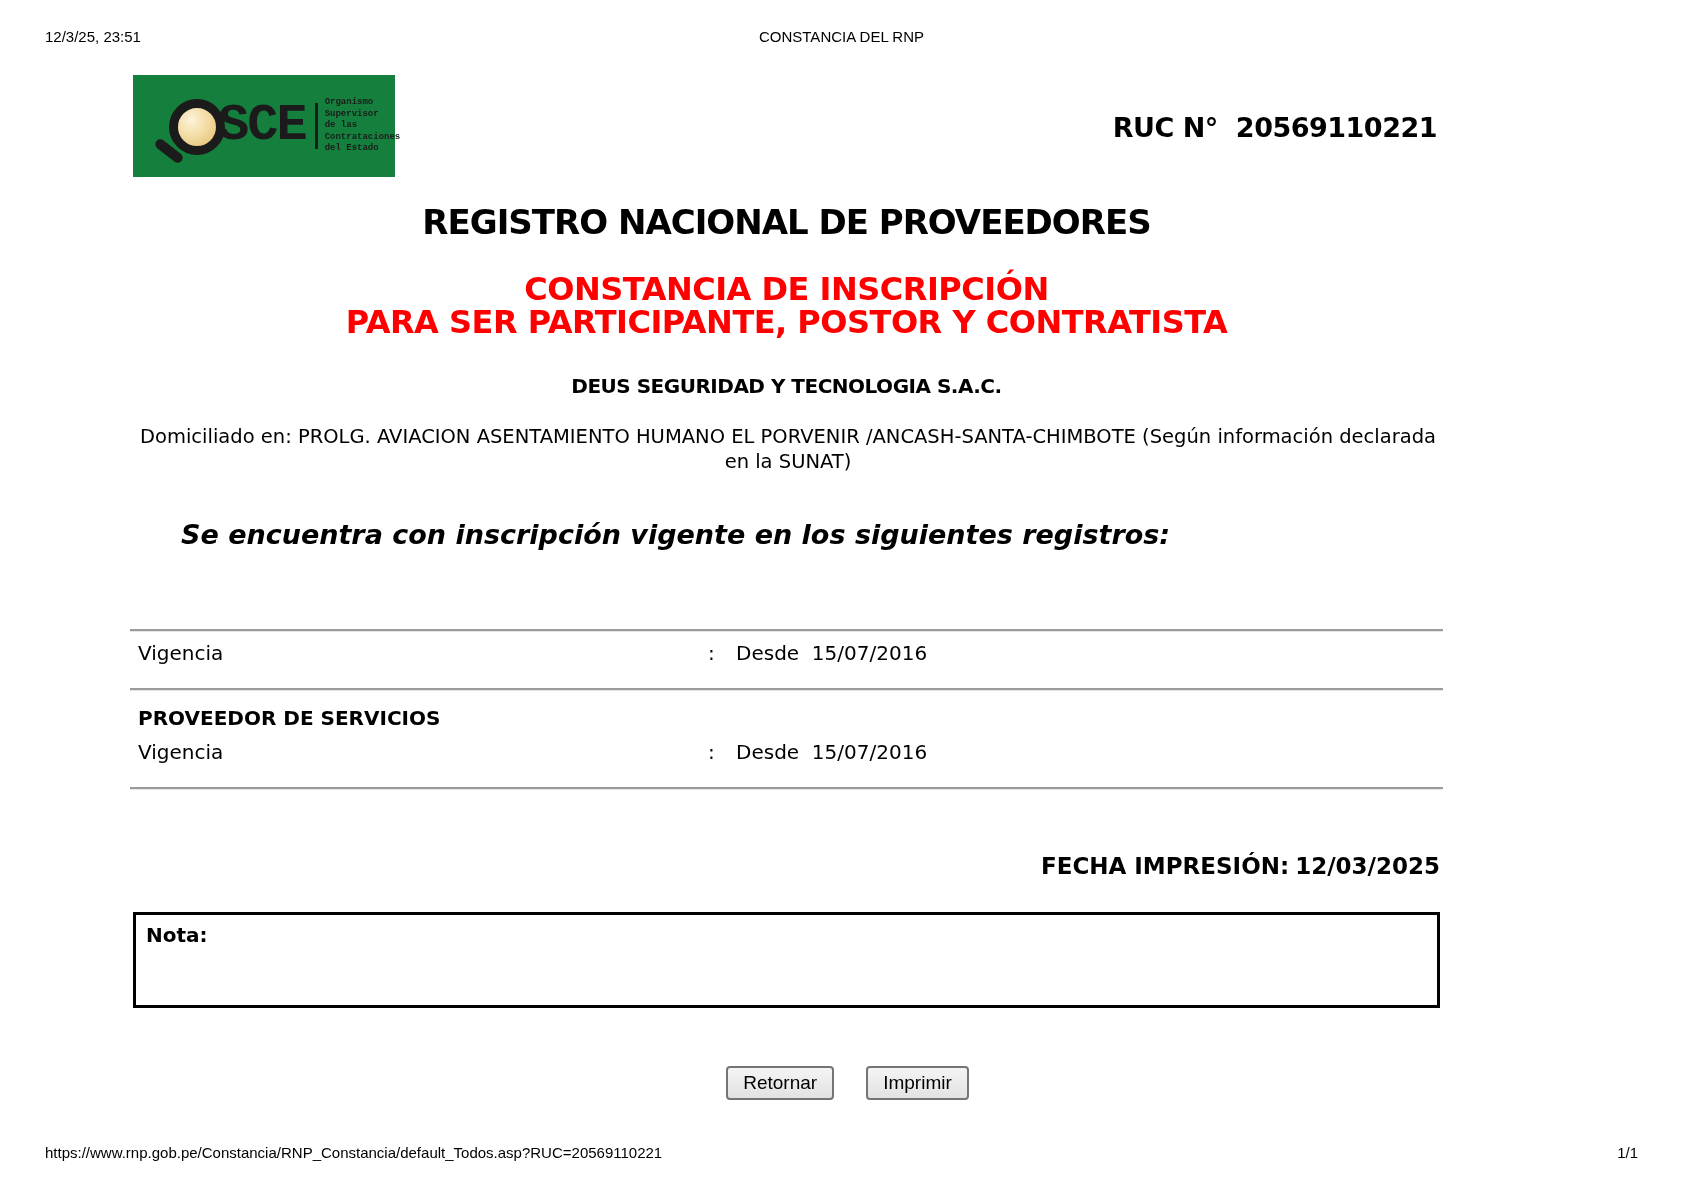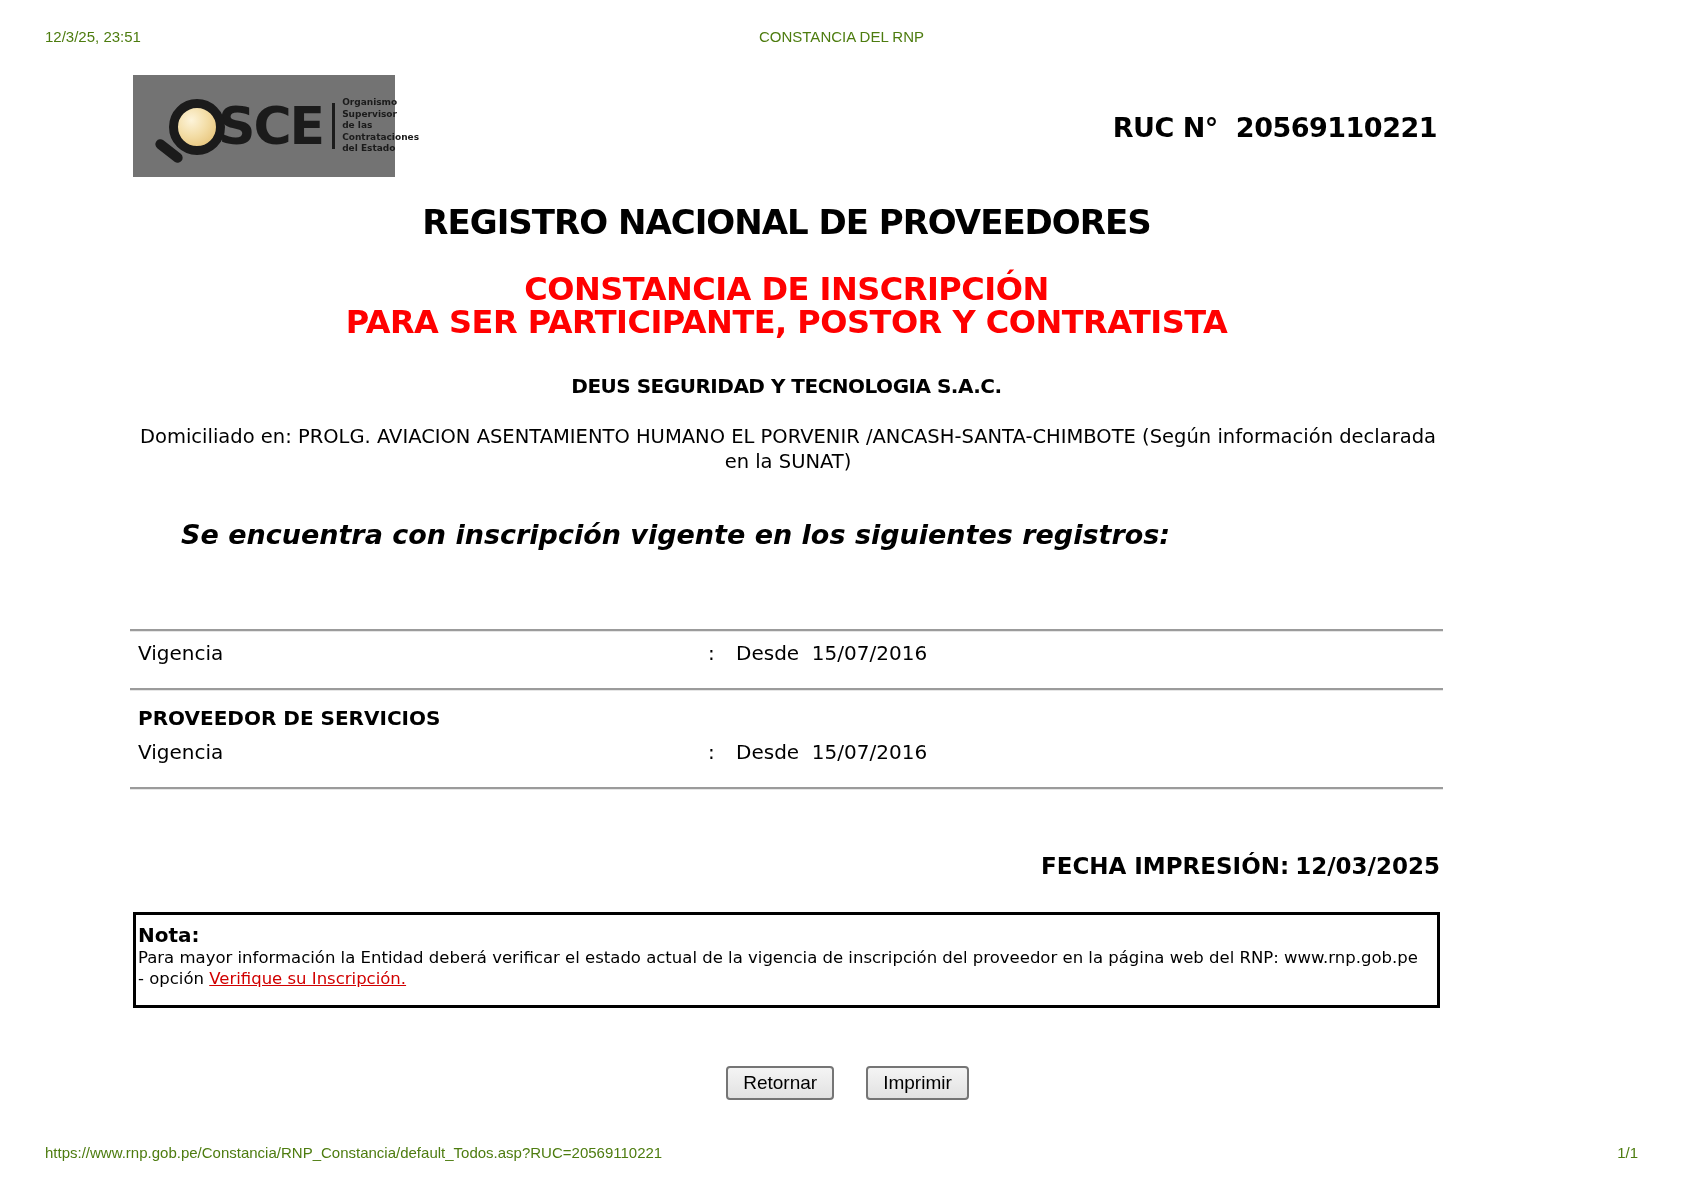--- a/index.html
+++ b/index.html
@@ -4,21 +4,21 @@
 <style>
   * { margin:0; padding:0; box-sizing:border-box; }
   html,body { background:#ffffff; }
   body {
     width:1683px; height:1189px; position:relative; overflow:hidden;
     font-family:"DejaVu Sans", sans-serif; color:#000;
   }
   .abs { position:absolute; }
 
   
-  .chrome { font-family:"Liberation Sans", sans-serif; font-size:15px; color:#4d7c0f; }
+  .chrome { font-family:"Liberation Sans", sans-serif; font-size:15px; color:#000000; }
   .print-ts    { left:45px; top:28px; }
   .print-title { left:0; right:0; top:28px; text-align:center; }
   .footer-url  { left:45px; top:1144px; }
   .footer-page { right:45px; top:1144px; }
 
   
   .logo {
     left:133px; top:75px; width:262px; height:102px;
     display:flex; align-items:center; padding-left:36px;
   }
@@ -76,21 +76,21 @@
   .reg-label { width:570px; }
   .reg-sep { width:28px; }
   .reg-val { white-space:pre; }
 
   .fecha { right:243px; top:853px; font-size:23px; font-weight:bold; }
   .fecha-date { margin-left:6px; }
 
   
   .note-box {
     left:133px; top:912px; width:1307px; height:96px;
-    border:3px solid #000; padding:8px 10px 0 2px;
+    border:3px solid #000; padding:8px 10px 0 10px;
   }
   .note-title { font-size:20px; font-weight:bold; line-height:24px; }
   .note-body { font-size:16.5px; line-height:21px; }
   .note-link { text-decoration:underline; cursor:pointer; }
 
   
   .btn-row {
     left:12px; right:0; top:1066px; display:flex; justify-content:center; gap:32px;
   }
   .btn {
@@ -99,21 +99,21 @@
     border:2px solid #757575; border-radius:4px;
     padding:4px 15px; cursor:pointer;
   }
 </style>
 </head>
 <body>
 
 <div class="abs chrome print-ts">12/3/25, 23:51</div>
 <div class="abs chrome print-title">CONSTANCIA DEL RNP</div>
 
-<div class="abs logo" style="background: #737373;">
+<div class="abs logo" style="background: #15803d; font-family: Liberation Mono, monospace;">
   <div class="lens-wrap">
     <div class="lens"></div>
     <div class="handle"></div>
   </div>
   <div class="acronym">SCE</div>
   <div class="logo-divider"></div>
   <div class="tagline">Organismo Supervisor de las Contrataciones del Estado</div>
 </div>
 
 <div class="abs ruc">
@@ -151,23 +151,20 @@
 
   <div class="hr-line"></div>
 </div>
 
 <div class="abs fecha">
   <span>FECHA IMPRESIÓN:</span><span class="fecha-date">12/03/2025</span>
 </div>
 
 <div class="abs note-box">
   <div class="note-title">Nota:</div>
-  <div class="note-body">
-    <span>Para mayor información la Entidad deberá verificar el estado actual de la vigencia de inscripción del proveedor en la página web del RNP: www.rnp.gob.pe - opción </span><a class="note-link" style="color: rgb(209, 0, 0);">Verifique su Inscripción.</a>
-  </div>
 </div>
 
 <div class="abs btn-row">
   <button class="btn">Retornar</button>
   <button class="btn">Imprimir</button>
 </div>
 
 <div class="abs chrome footer-url">https://www.rnp.gob.pe/Constancia/RNP_Constancia/default_Todos.asp?RUC=20569110221</div>
 <div class="abs chrome footer-page">1/1</div>
 

